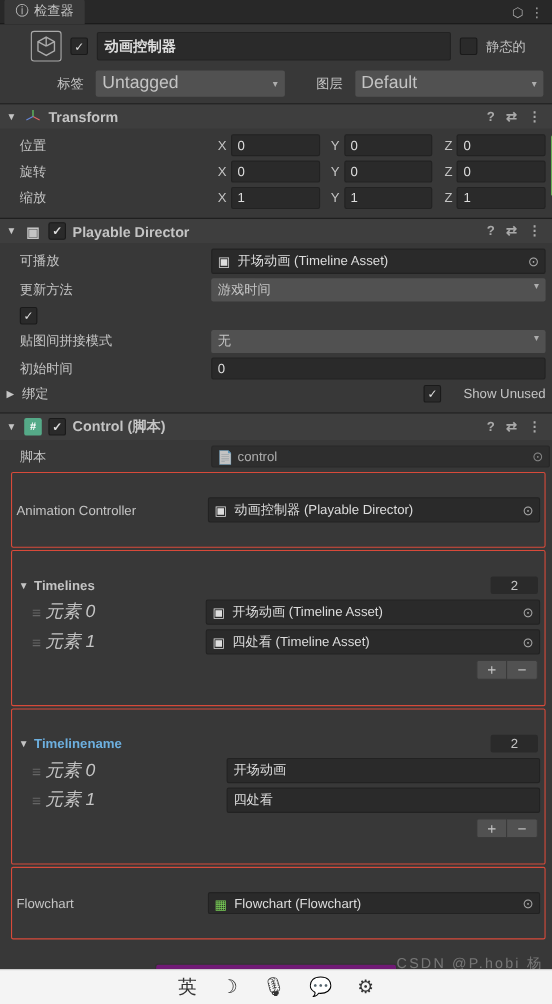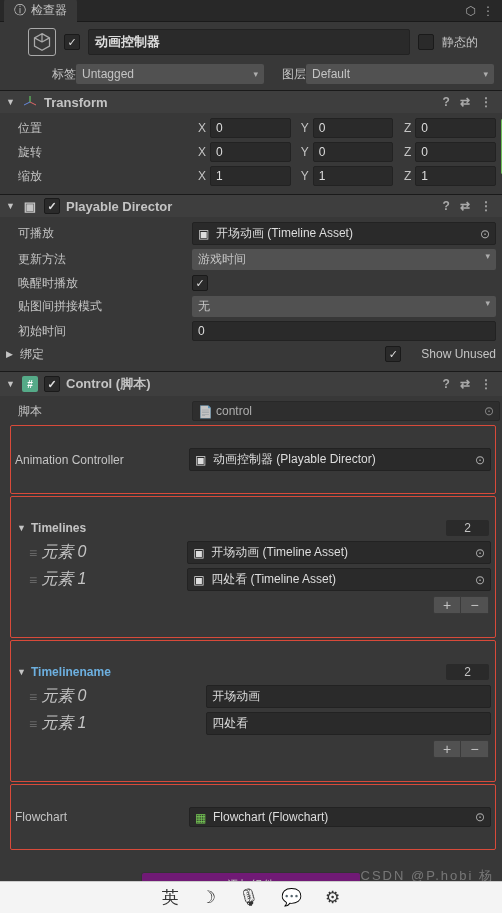--- a/index.html
+++ b/index.html
@@ -10,23 +10,23 @@
 .tab-bar .right { margin-left: auto; display: flex; gap: 6px; opacity: 0.8; padding-right: 4px; }
 
 .header-row { display: flex; align-items: center; padding: 6px 24px; gap: 8px; }
 .cube-icon { width: 28px; height: 28px; border: 1.5px solid #aaa; display: flex; align-items: center; justify-content: center; border-radius: 3px; margin-left: 4px; }
 .cube-svg { width: 20px; height: 20px; }
 .checkbox { width: 16px; height: 16px; background: #2a2a2a; border: 1px solid #1a1a1a; border-radius: 2px; display: flex; align-items: center; justify-content: center; font-size: 11px; color: #ddd; }
 .checkbox.checked::before { content: "✓"; }
 .name-field { flex: 1; background: #2a2a2a; border: 1px solid #222; border-radius: 2px; padding: 3px 6px; font-weight: bold; font-size: 13px; color: #ddd; }
 .static-lbl { font-size: 12px; color: #c4c4c4; white-space: nowrap; }
 
-.sub-row { display: flex; align-items: center; padding: 2px 8px 6px 52px; gap: 0; }
+.sub-row { display: flex; align-items: center; padding: 2px 8px 6px 52px; gap: 11px; }
 .lbl-small { font-size: 12px; }
-.dropdown { background: #515151; border-radius: 2px; padding: 3px 6px; display: flex; align-items: center; justify-content: space-between; font-size: 12px; }
+.dropdown { background: #515151; border-radius: 2px; padding: 3px 6px; display: flex; align-items: center; justify-content: space-between; font-size: 16px; }
 .dropdown::after { content: "▾"; font-size: 9px; opacity: 0.8; margin-left: 4px; }
 
 .component { border-top: 1px solid #1a1a1a; }
 .comp-header { display: flex; align-items: center; background: #3e3e3e; padding: 3px 6px; gap: 6px; font-weight: bold; font-size: 13px; }
 .foldout { font-size: 9px; width: 10px; cursor: pointer; }
 .comp-icon { width: 16px; height: 16px; display: flex; align-items: center; justify-content: center; }
 .comp-title { flex: 1; }
 .comp-btns { display: flex; gap: 10px; font-size: 12px; opacity: 0.8; padding-right: 4px; }
 
 .comp-body { padding: 3px 6px 6px 18px; position: relative; }
@@ -172,21 +172,20 @@
         <span class="picker">⊙</span>
       </div>
     </div>
     <div class="prop-row">
       <span class="prop-label">更新方法</span>
       <div class="dd-field">
           <span>游戏时间</span>
         </div>
     </div>
     <div class="prop-row">
-      <span class="prop-label">唤醒时播放</span>
       <div class="checkbox checked"></div>
     </div>
     <div class="prop-row">
       <span class="prop-label">贴图间拼接模式</span>
       <div class="dd-field">
           <span>无</span>
         </div>
     </div>
     <div class="prop-row">
       <span class="prop-label">初始时间</span>

